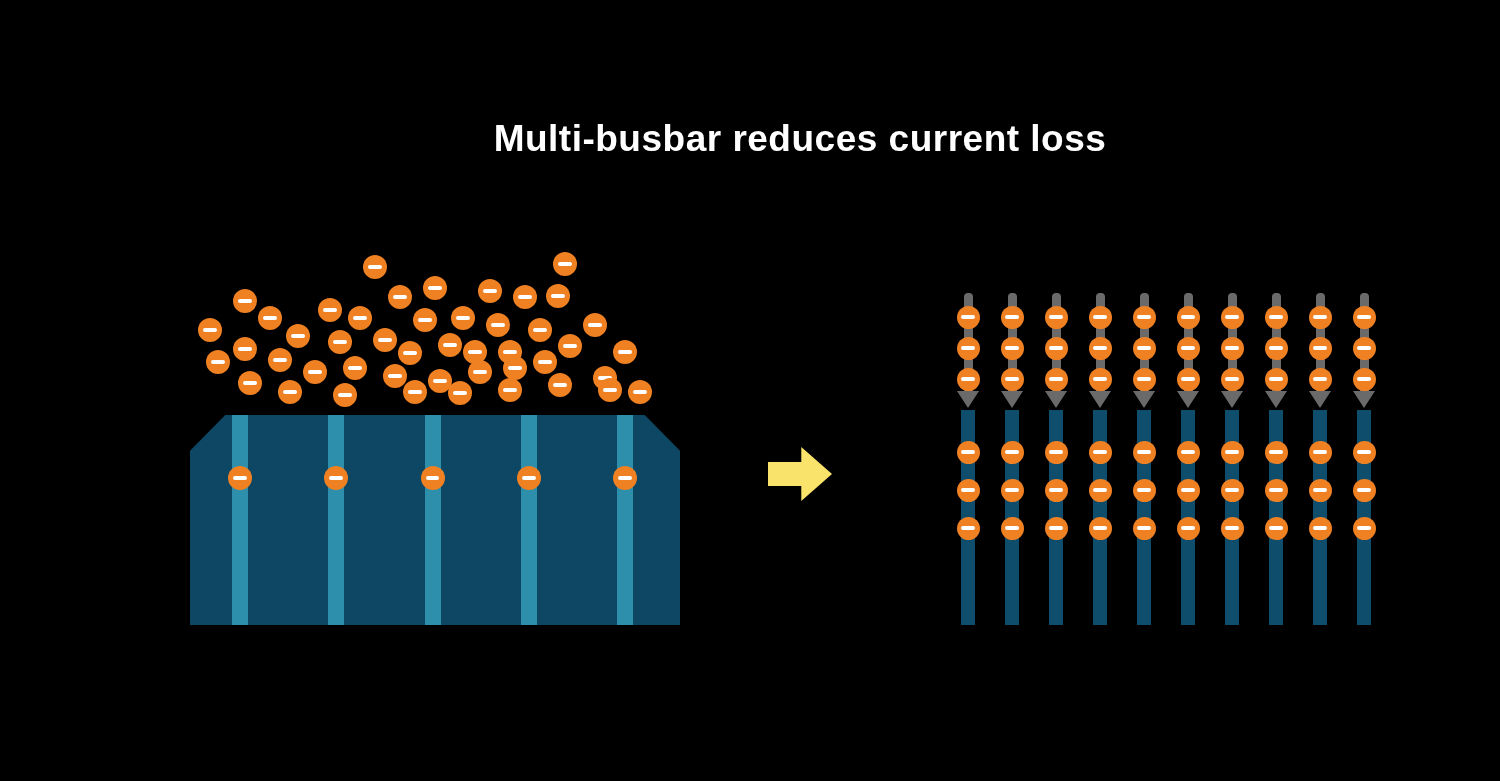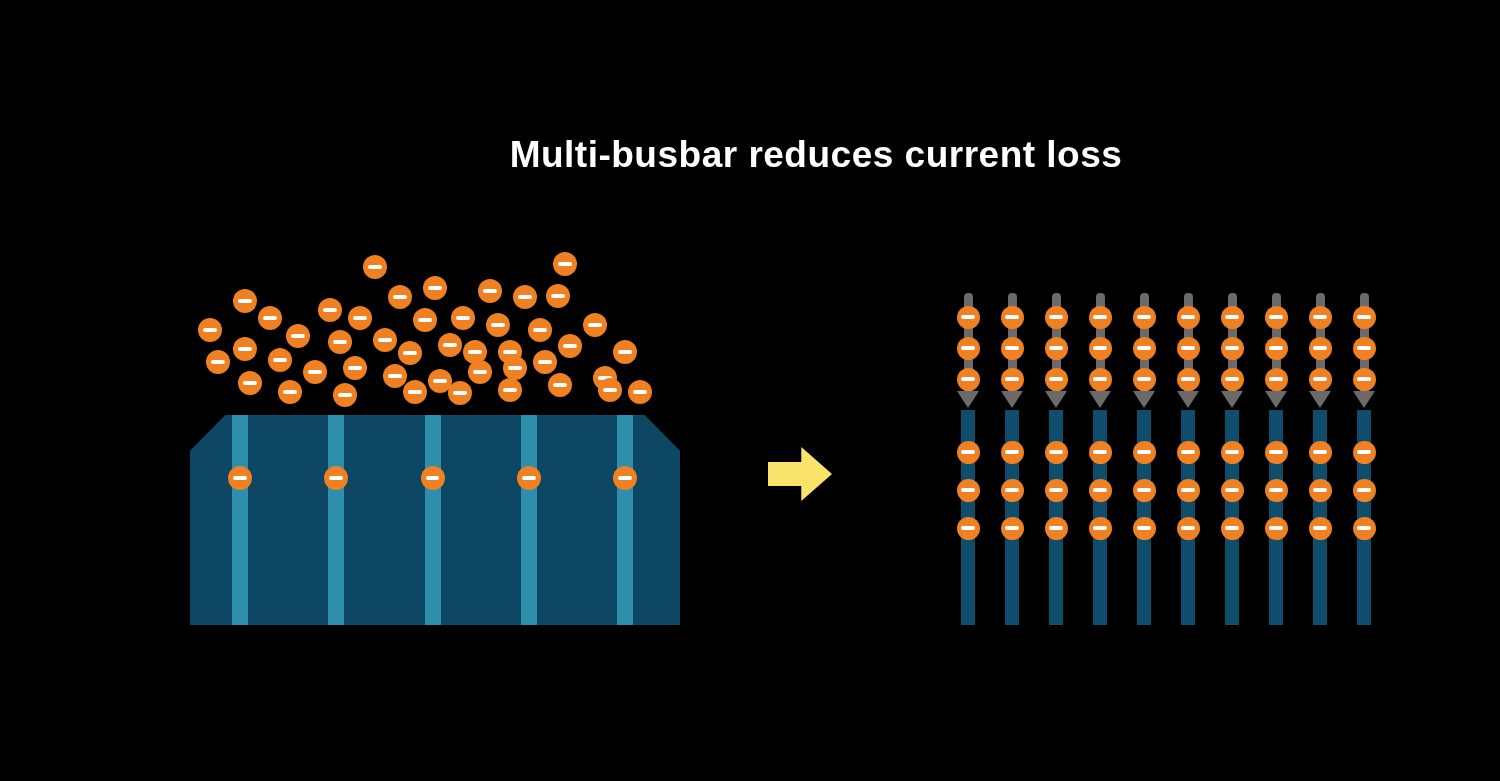--- a/index.html
+++ b/index.html
@@ -19,21 +19,21 @@
     width:1500px;height:781px;
     background:var(--background);
     overflow:hidden;
     font-family:"Liberation Sans", sans-serif;
   }
   .layer{position:absolute;inset:0;}
   .title{
     position:absolute;
     top:118px;left:800px;
     transform:translateX(-50%);
-    margin:16px;
+    margin:0;
     white-space:nowrap;
     color:var(--title-text);
     font-size:37px;
     font-weight:bold;
     letter-spacing:0.5px;
   }
   
   .cell-panel{
     position:absolute;
     left:190px;top:415px;

